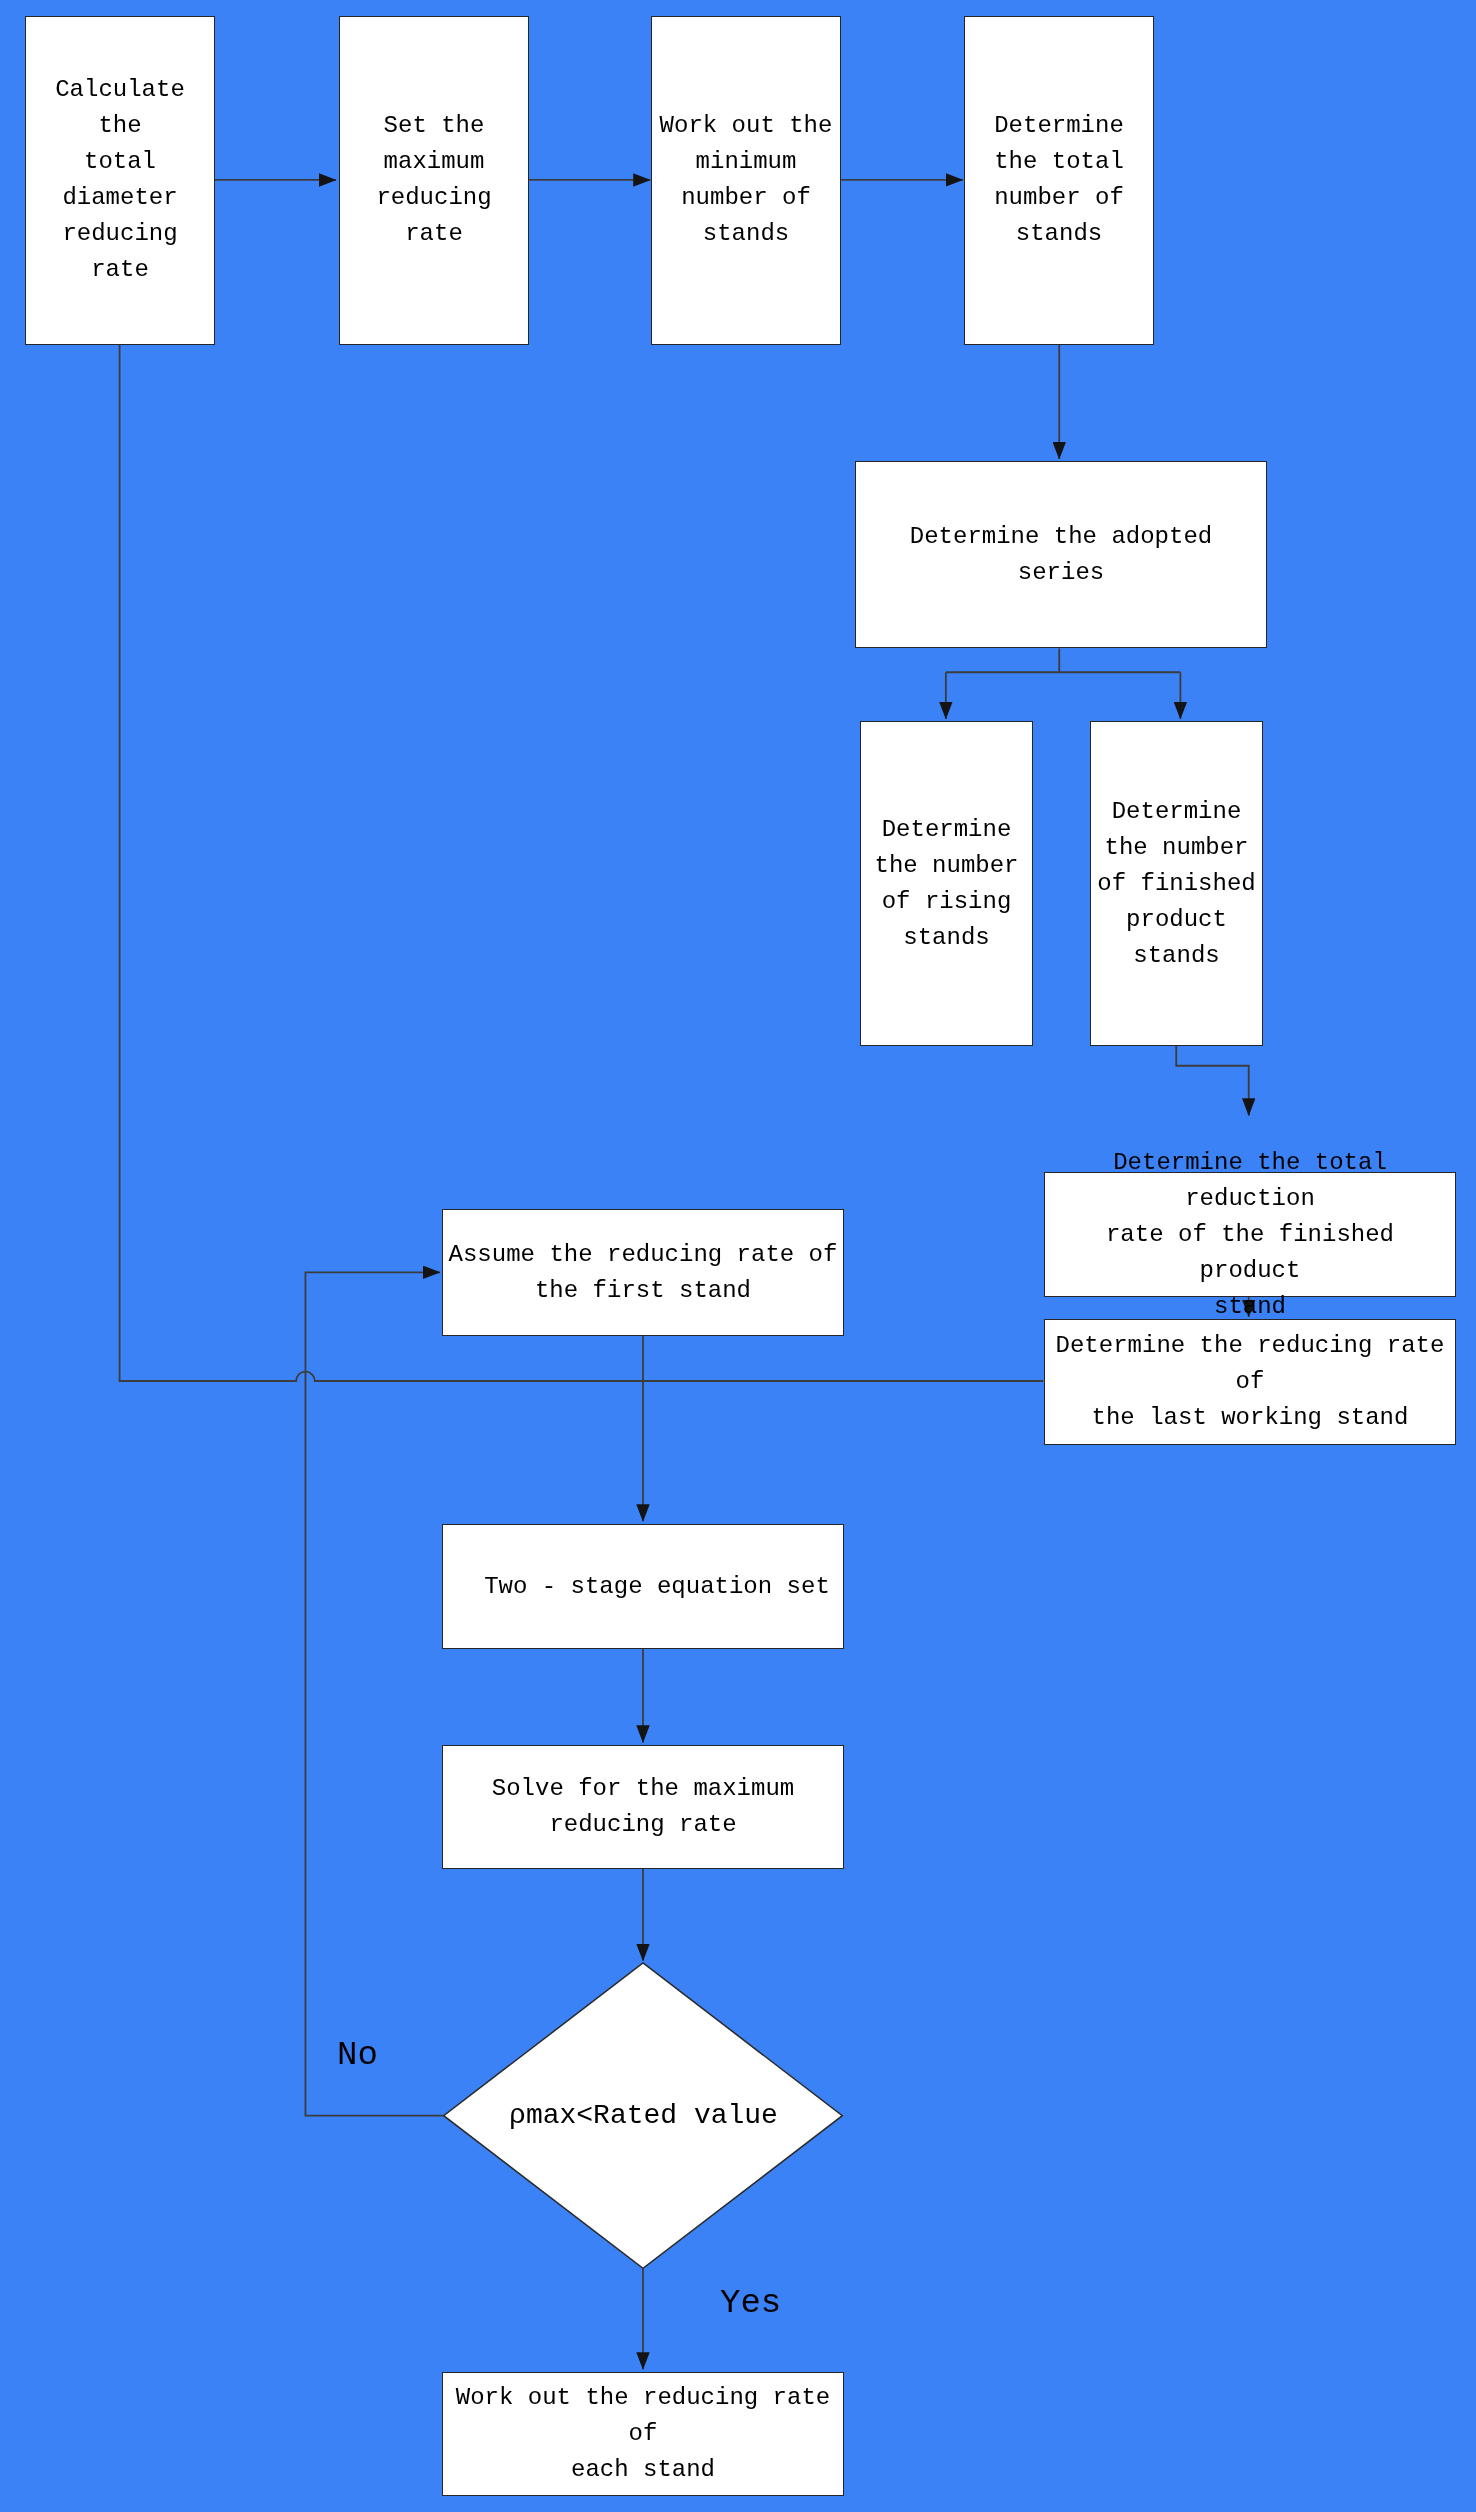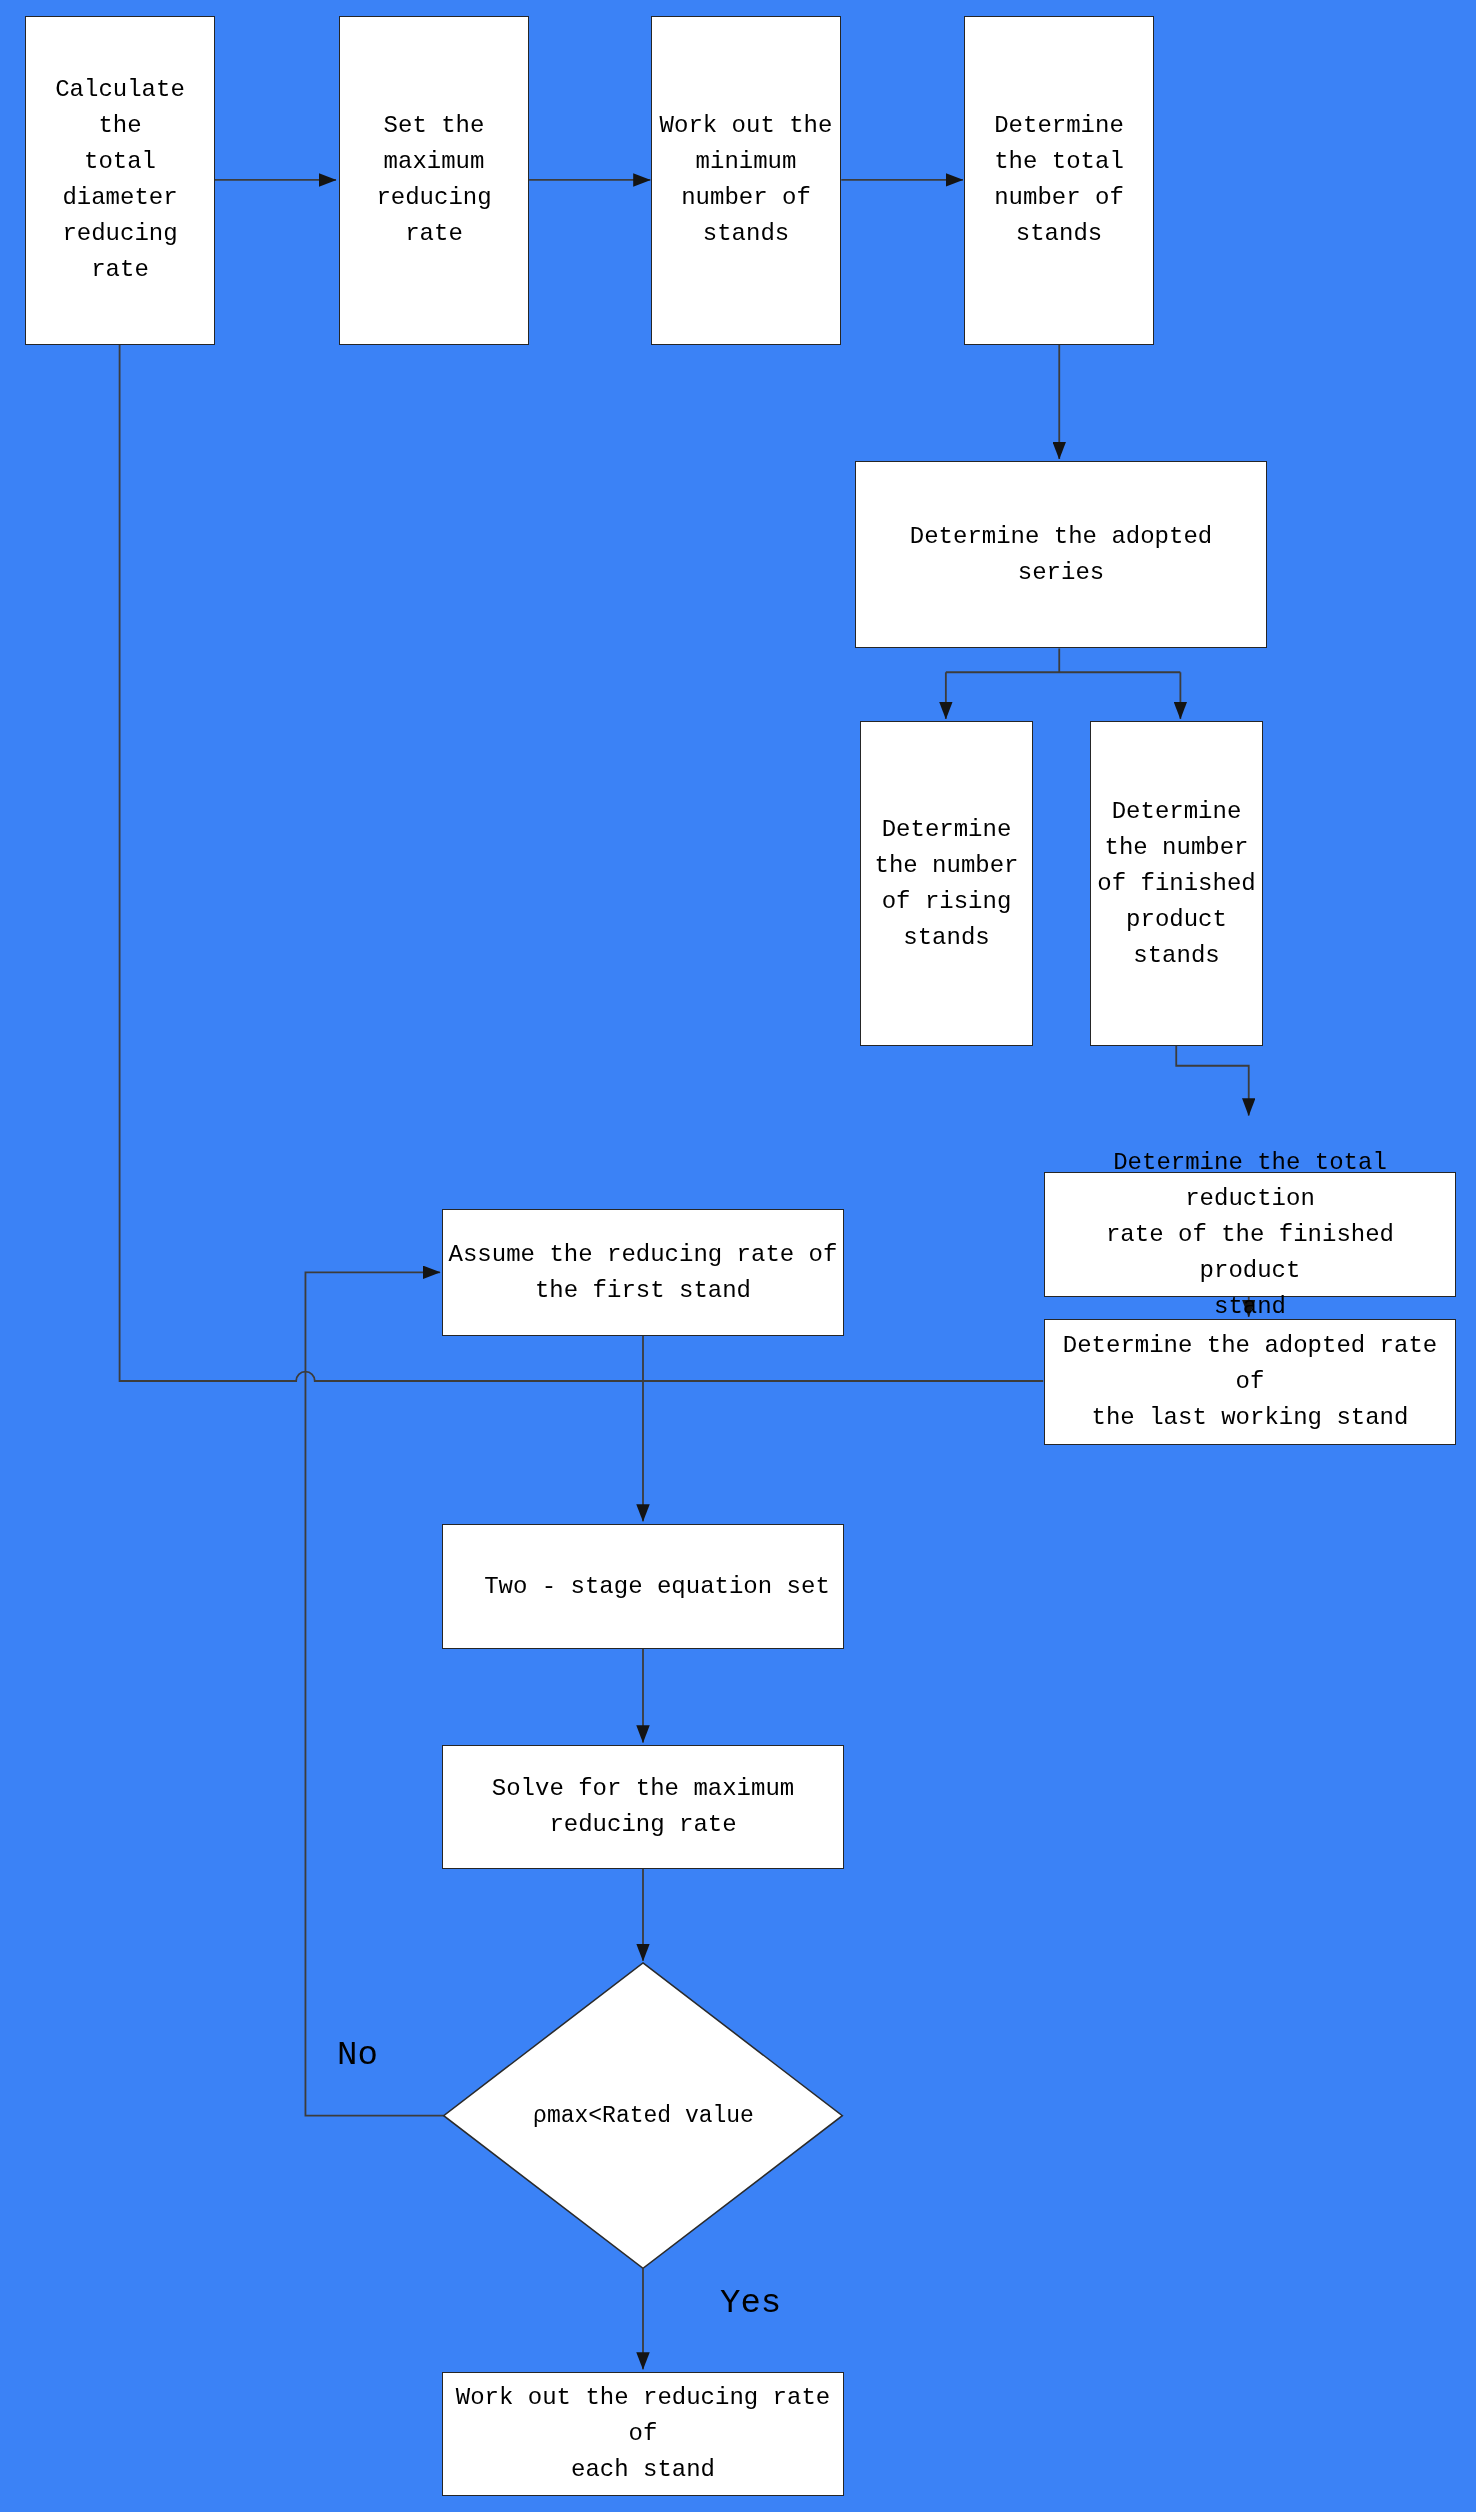--- a/index.html
+++ b/index.html
@@ -20,21 +20,21 @@
     text-align:center;
     white-space:pre-line;
     font-size:24px;line-height:1.5;
     padding:0 4.1px;
     z-index:2;
   }
   .decision-text{
     position:absolute;
     display:flex;align-items:center;justify-content:center;
     text-align:center;
-    font-size:23px;line-height:1.4;
+    font-size:28px;line-height:1.4;
     z-index:2;
   }
   .edge-label{
     position:absolute;
     font-size:34px;line-height:1;
     z-index:2;
   }
   
   .b1 {left:25px;  top:15.5px;  width:190px; height:329px;}
   .b2 {left:339px; top:15.5px;  width:190px; height:329px;}
@@ -106,21 +106,21 @@
 of rising
 stands</div>
   <div class="node b7">Determine
 the number
 of finished
 product
 stands</div>
   <div class="node b8">Determine the total reduction
 rate of the finished product
 stand</div>
-  <div class="node b9">Determine the adopted rate of
+  <div class="node b9">Determine the reducing rate of
 the last working stand</div>
   <div class="node b10">Assume the reducing rate of
 the first stand</div>
   <div class="node b11">Two - stage equation set</div>
   <div class="node b12">Solve for the maximum
 reducing rate</div>
   <div class="node b13">Work out the reducing rate of
 each stand</div>
 
   <div class="decision-text dtext">ρmax&lt;Rated value</div>

